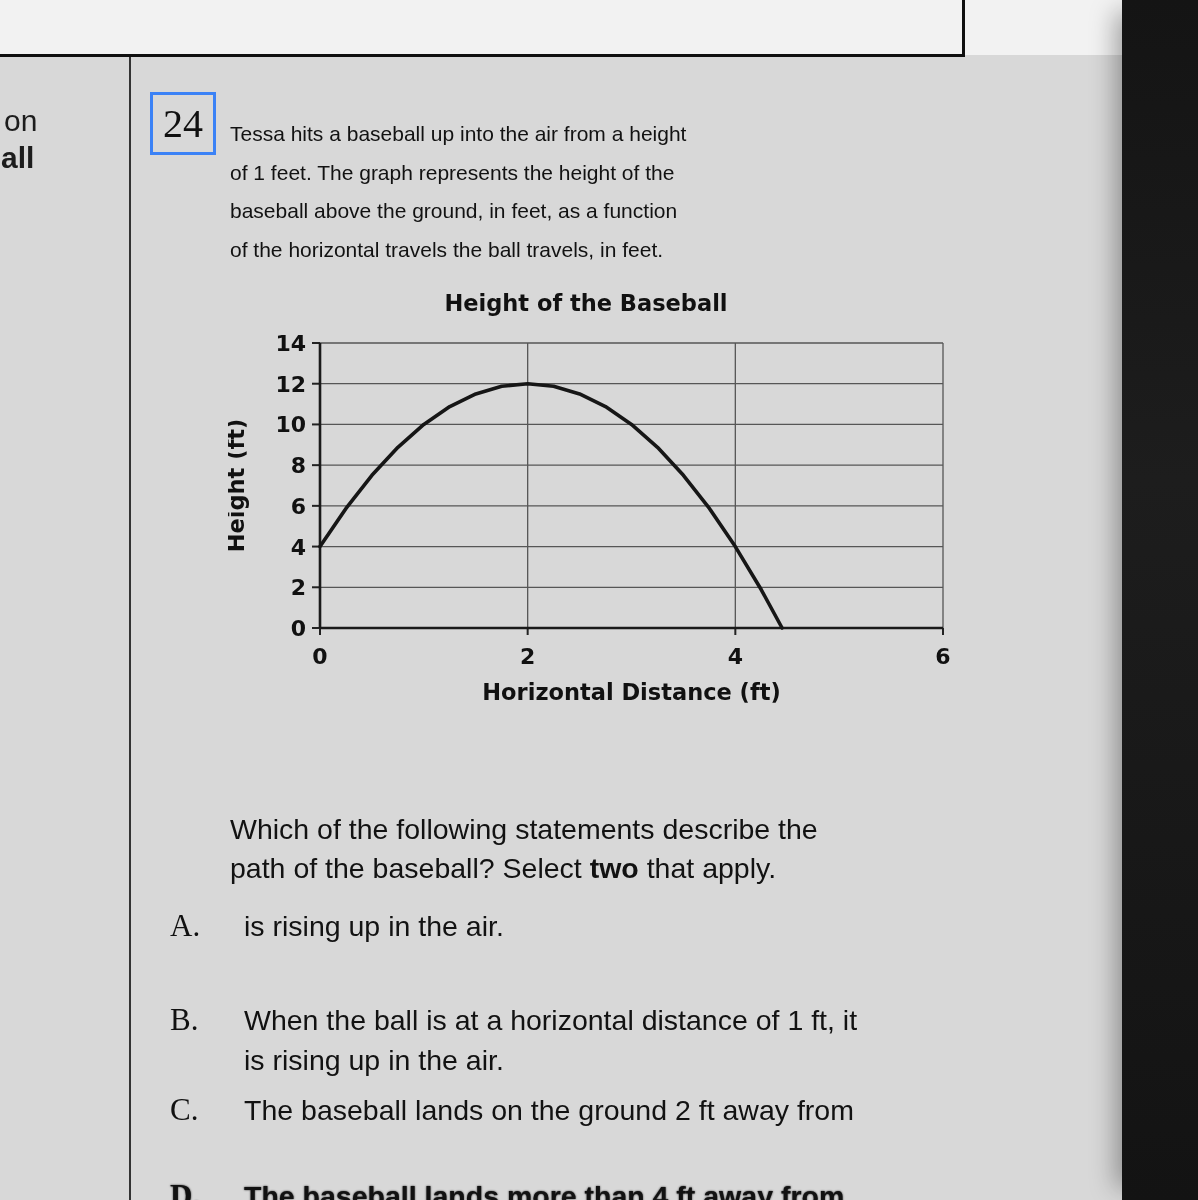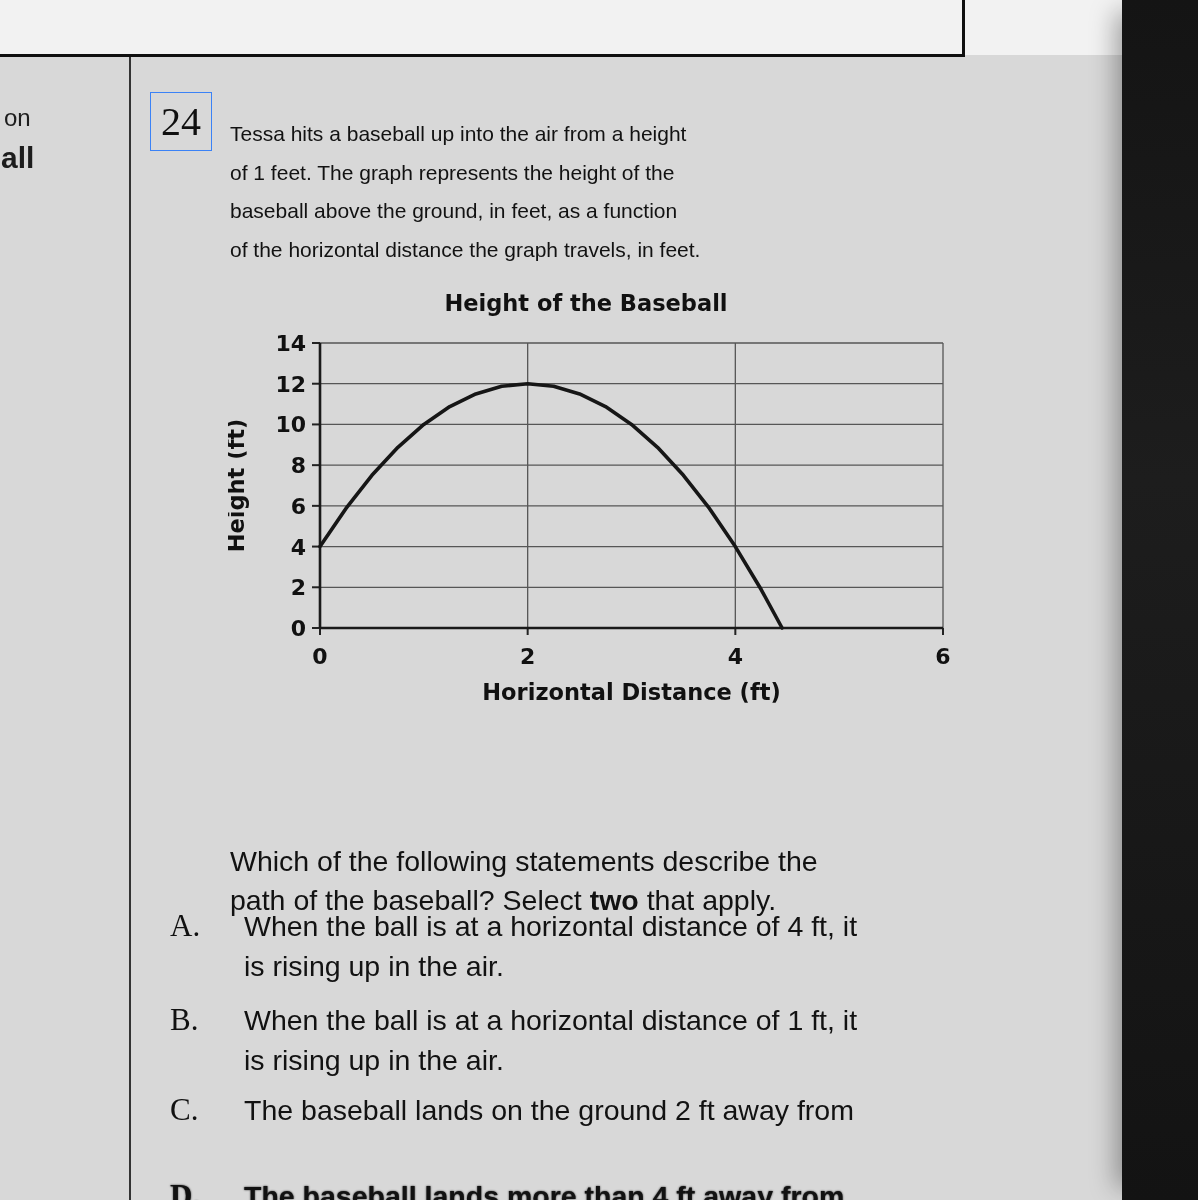--- a/index.html
+++ b/index.html
@@ -12,31 +12,31 @@
   
   .top-strip{left:0;top:0;width:1122px;height:55px;background:#f2f2f2;}
   .top-line{left:0;top:54px;width:965px;height:3px;background:#0f0f0f;}
   .top-corner{left:962px;top:0;width:3px;height:57px;background:#0f0f0f;}
   .fragment{left:-14px;top:2px;font:700 44px "Liberation Serif",serif;color:#0f0f0f;}
   
   .dark-bar{right:0;top:0;width:76px;height:1200px;
     background:linear-gradient(180deg,#141414,#1d1d1d 40%,#131313);
     box-shadow:-18px 0 26px -12px rgba(0,0,0,0.35);}
   
-  .margin-w1{left:4px;top:104px;font-size:24px;color:#1d1d1d;}
+  .margin-w1{left:4px;top:104px;font-size:30px;color:#1d1d1d;}
   .margin-w2{left:1px;top:141px;font-size:30px;font-weight:700;color:#1d1d1d;}
   .divider{left:129px;top:57px;width:2px;height:1143px;background:#333;}
   
-  .qbox{left:150px;top:92px;width:60px;height:57px;border:1px solid #3b82f6;
+  .qbox{left:150px;top:92px;width:60px;height:57px;border:3px solid #3b82f6;
     display:flex;align-items:center;justify-content:center;
     font:400 40px "Liberation Serif",serif;color:#101010;}
   
   .qtext{left:230px;top:103px;width:760px;font-size:21px;line-height:38.5px;color:#121212;margin-top:12px;}
   
-  .prompt{left:230px;top:810px;width:760px;font-size:28.5px;line-height:38.5px;color:#121212;margin-top:32px;}
+  .prompt{left:230px;top:810px;width:760px;font-size:28.5px;line-height:38.5px;color:#121212;}
   .bold{font-weight:700;}
   
   .choice{left:170px;width:830px;display:flex;align-items:flex-start;}
   .choice .letter{width:74px;flex:0 0 74px;font:400 31px "Liberation Serif",serif;color:#111;line-height:40px;}
   .choice .ctext{font-size:28.5px;line-height:40px;color:#121212;}
   .choice-a{top:906px;}
   .choice-b{top:1000px;}
   .choice-c{top:1090px;}
   .choice-d{top:1176px;}
   .choice-d .letter,.choice-d .ctext{font-weight:700;text-shadow:0 0 2px rgba(0,0,0,.85);}
@@ -62,21 +62,21 @@
 <div class="abs divider"></div>
 
 <div class="abs qbox">
   <span>24</span>
 </div>
 
 <div class="abs qtext">
   <div>Tessa hits a baseball up into the air from a height</div>
   <div>of 1 feet. The graph represents the height of the</div>
   <div>baseball above the ground, in feet, as a function</div>
-  <div>of the horizontal distance the graph travels, in feet.</div>
+  <div>of the horizontal travels the ball travels, in feet.</div>
 </div>
 
 <svg id="chart-svg" class="abs" width="740" height="432" viewBox="0 0 740 432">
     <line x1="92" y1="345" x2="715" y2="345" stroke="#565656" stroke-width="1.3"></line>
     <line x1="84" y1="345" x2="92" y2="345" stroke="#222" stroke-width="2"></line>
     <text x="78" y="353" text-anchor="end" class="tick">0</text>
     <line x1="92" y1="304.2857142857143" x2="715" y2="304.2857142857143" stroke="#565656" stroke-width="1.3"></line>
     <line x1="84" y1="304.2857142857143" x2="92" y2="304.2857142857143" stroke="#222" stroke-width="2"></line>
     <text x="78" y="312.2857142857143" text-anchor="end" class="tick">2</text>
     <line x1="92" y1="263.57142857142856" x2="715" y2="263.57142857142856" stroke="#565656" stroke-width="1.3"></line>
@@ -117,21 +117,20 @@
   </svg>
 
 <div class="abs prompt">
   <div>Which of the following statements describe the</div>
   <div><span>path of the baseball? Select </span><span class="bold">two</span><span> that apply.</span></div>
 </div>
 
 <div class="abs choice choice-a">
   <span class="letter">A.</span>
   <div class="ctext">
-    <div>When the ball is at a horizontal distance of 4 ft, it</div>
     <div>is rising up in the air.</div>
   </div>
 </div>
 
 <div class="abs choice choice-b">
   <span class="letter">B.</span>
   <div class="ctext">
     <div>When the ball is at a horizontal distance of 1 ft, it</div>
     <div>is rising up in the air.</div>
   </div>

